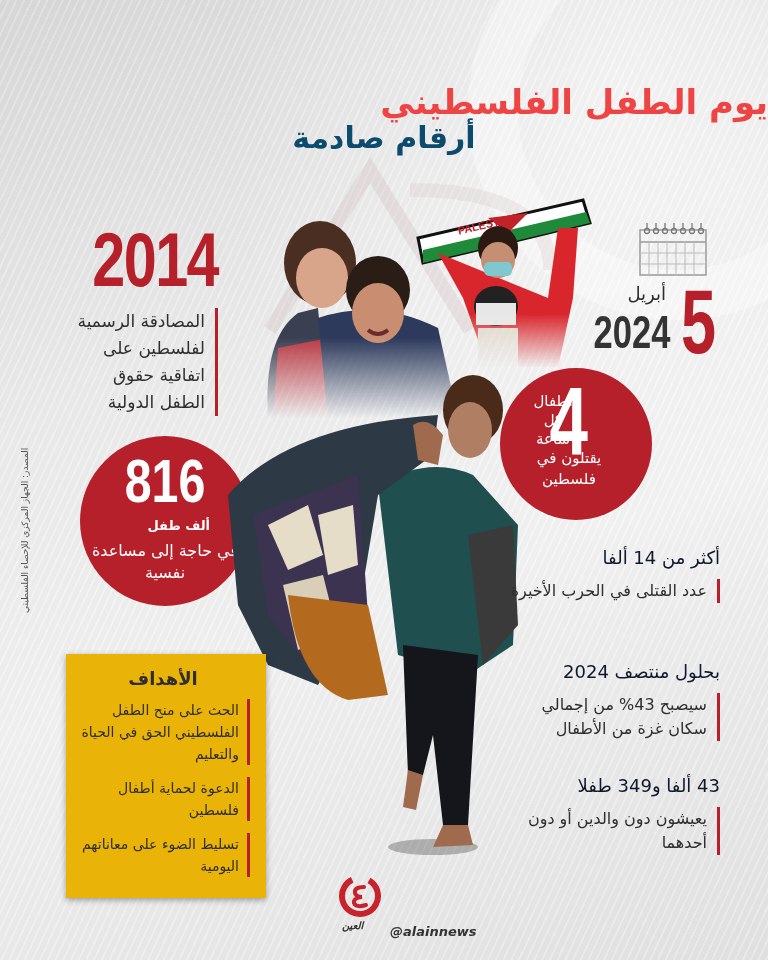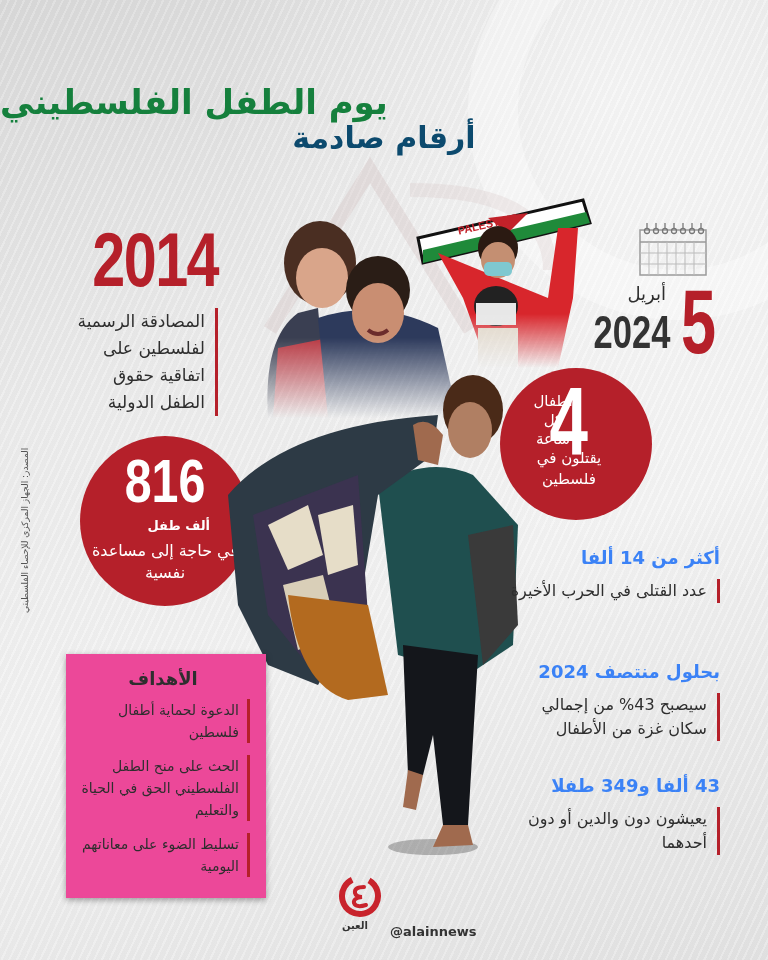--- a/index.html
+++ b/index.html
@@ -21,22 +21,22 @@
     position: absolute; left: 250px; top: 150px; width: 340px; height: 200px;
     opacity: 0.25; pointer-events: none;
   }
   .bg-arc {
     position: absolute; right: -120px; top: -100px; width: 420px; height: 420px;
     border-radius: 50%; border: 50px solid rgba(255,255,255,0.35);
     pointer-events: none;
   }
 
   .title {
-    position: absolute; top: 80px; left: 0; width: 768px; text-align: left;
-    color: #15803d; font-weight: bold; font-size: 34px; line-height: 44px;
+    position: absolute; top: 80px; left: 0; width: 768px; text-align: right;
+    color: #ef4444; font-weight: bold; font-size: 34px; line-height: 44px;
   }
   .subtitle {
     position: absolute; top: 118px; left: 0; width: 768px; text-align: center;
     color: #0c4a6e; font-weight: bold; font-size: 30px; line-height: 40px;
   }
 
   
   .year-block { position: absolute; left: 68px; top: 222px; width: 150px; }
   .year-big {
     font-family: "Liberation Sans", sans-serif; font-weight: bold;
@@ -100,47 +100,47 @@
     font-size: 96px; line-height: 100px; transform: scaleX(0.72);
   }
   .circle-4 .side { position: absolute; top: 24px; right: 74px; font-size: 15px; line-height: 19px; text-align: center; }
   .circle-4 .desc { position: absolute; top: 80px; left: 0; width: 100%; font-size: 15px; line-height: 21px; }
 
   
   .stat { position: absolute; right: 48px; width: 220px; text-align: right; }
   .stat-1 { top: 545px; }
   .stat-2 { top: 659px; }
   .stat-3 { top: 773px; }
-  .stat .head { color: #3b82f6; font-weight: bold; font-size: 18px; line-height: 26px; }
+  .stat .head { color: #0f172a; font-weight: normal; font-size: 18px; line-height: 26px; }
   .stat .body {
     margin-top: 8px; border-right: 3px solid #b5202a; padding-right: 10px;
     font-size: 16px; line-height: 24px; color: #2e2e2e;
   }
 
   
   .goals-card {
     position: absolute; left: 66px; top: 654px; width: 200px; height: 244px;
-    background: #ec4899; box-shadow: 0 2px 6px rgba(0,0,0,0.35);
+    background: #eab308; box-shadow: 0 2px 6px rgba(0,0,0,0.35);
     padding: 14px 16px 10px 10px;
   }
   .goals-title { text-align: center; font-weight: bold; font-size: 18px; color: #2e2e2e; margin-bottom: 10px; }
   .goal-item {
     border-right: 3px solid #b5202a; padding-right: 8px; margin-bottom: 12px;
     font-size: 14px; line-height: 22px; color: #2e2e2e; text-align: right;
   }
 
   
   .source {
     position: absolute; left: 20px; top: 430px; width: 20px; height: 200px;
     writing-mode: vertical-rl; transform: rotate(180deg);
     font-size: 9px; color: #555; white-space: nowrap; text-align: center;
   }
 
   
-  .footer { position: absolute; left: 338px; top: 874px; width: 140px; height: 70px; }
+  .footer { position: absolute; left: 338px; top: 874px; width: 140px; height: 70px; font-style: italic; }
   .logo-mark { position: absolute; left: 0; top: 0; width: 44px; height: 44px; }
   .logo-text { position: absolute; left: 4px; top: 46px; font-size: 10px; color: #333; font-weight: bold; }
   .handle { position: absolute; left: 52px; top: 50px; font-size: 13px; color: #333; font-weight: bold; direction: ltr; text-align: right; }
 </style>
 </head>
 <body>
 
 <div class="bg-texture"></div>
 <div class="bg-arc"></div>
 <svg class="bg-watermark" viewBox="0 0 340 200">
@@ -263,22 +263,22 @@
   <div class="head">بحلول منتصف 2024</div>
   <div class="body">سيصبح 43% من إجمالي سكان غزة من الأطفال</div>
 </div>
 <div class="stat stat-3">
   <div class="head">43 ألفا و349 طفلا</div>
   <div class="body">يعيشون دون والدين أو دون أحدهما</div>
 </div>
 
 <div class="goals-card">
   <div class="goals-title">الأهداف</div>
+  <div class="goal-item">الحث على منح الطفل الفلسطيني الحق في الحياة والتعليم</div>
   <div class="goal-item">الدعوة لحماية أطفال فلسطين</div>
-  <div class="goal-item">الحث على منح الطفل الفلسطيني الحق في الحياة والتعليم</div>
   <div class="goal-item">تسليط الضوء على معاناتهم اليومية</div>
 </div>
 
 <div class="source">المصدر: الجهاز المركزي للإحصاء الفلسطيني</div>
 
 <div class="footer">
   <svg class="logo-mark" viewBox="0 0 44 44">
     <circle cx="22" cy="22" r="18" fill="none" stroke="#c8232c" stroke-width="6" stroke-dasharray="95 20" transform="rotate(-60 22 22)"></circle>
     <path d="M26 13 Q16 13 17 19 Q18 23 24 23 Q15 24 16 29 Q18 34 28 31" fill="none" stroke="#c8232c" stroke-width="4" stroke-linecap="round"></path>
   </svg>

